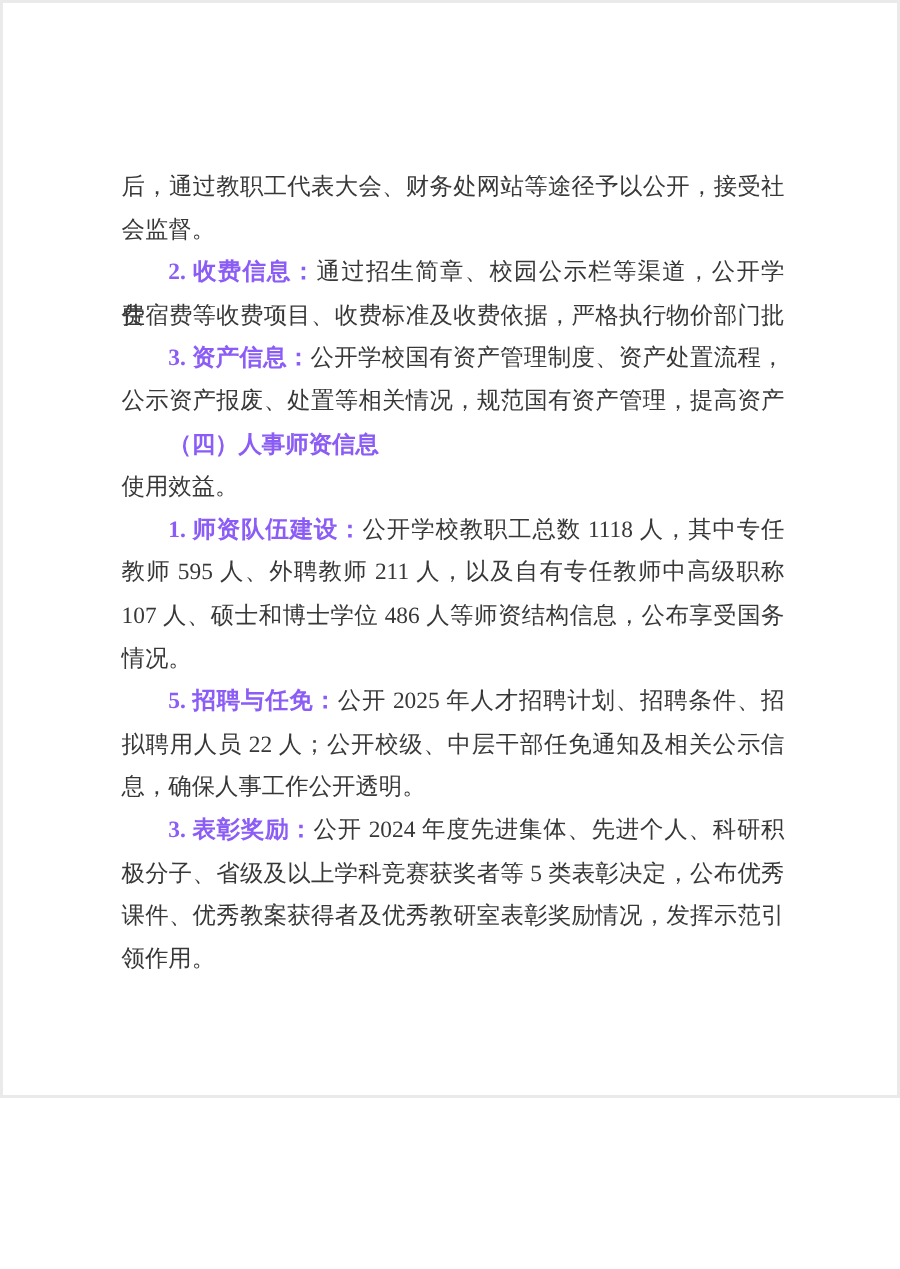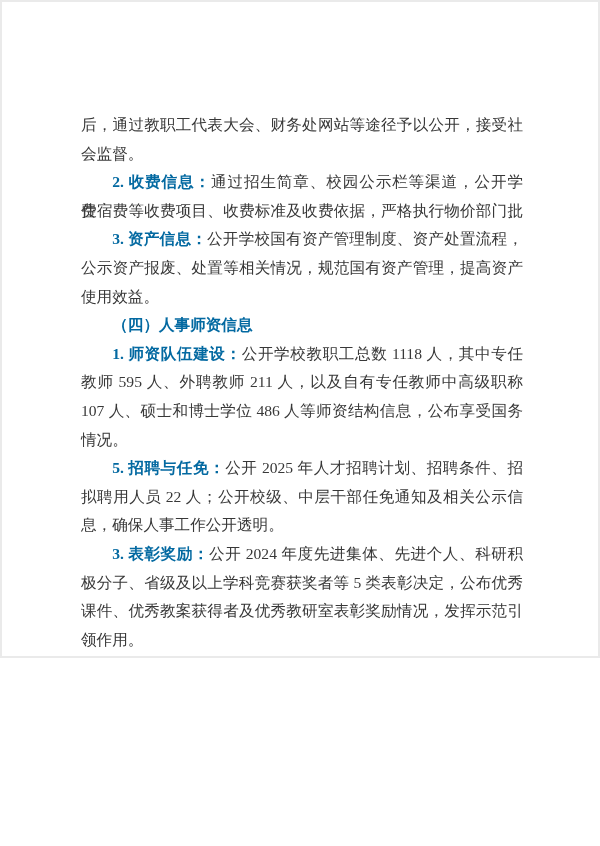--- a/index.html
+++ b/index.html
@@ -1,20 +1,20 @@
 <!DOCTYPE html>
 <html><head>
 <meta charset="utf-8">
 <style>
   * { margin: 0; padding: 0; box-sizing: border-box; }
   html, body { background: #ffffff; }
   .page {
     position: relative;
     width: 600px;
-    height: 658px;
+    height: 732px;
     background: #ffffff;
     border: 2px solid #eaeaea;
     font-family: "Liberation Serif", "DejaVu Serif", serif;
     overflow: hidden;
   }
   .doc-body {
     position: absolute;
     left: 79px;
     top: 109px;
     width: 442px;
@@ -22,21 +22,21 @@
     line-height: 28.6px;
     color: #383838;
   }
   .doc-line {
     height: 28.6px;
     text-align: justify;
     text-align-last: justify;
   }
   .doc-line.short { text-align-last: left; }
   .doc-line.indent { text-indent: 2em; }
-  .doc-line .bold { font-weight: bold; color: #0369a1; }
+  .doc-line .bold { font-weight: bold; color: #8b5cf6; }
   .doc-line.heading { font-weight: bold; color: #000000; }
   .page-number {
     position: absolute;
     left: 86px;
     top: 782px;
     font-size: 14px;
     color: #222222;
     white-space: nowrap;
   }
   .page-number .dash { color: #8a8a8a; }
@@ -46,22 +46,22 @@
 <body>
 
 <div class="page">
   <div class="doc-body">
       <div class="doc-line"><span class="seg">后，通过教职工代表大会、财务处网站等途径予以公开，接受社</span></div>
       <div class="doc-line short"><span class="seg">会监督。</span></div>
       <div class="doc-line indent"><span class="seg bold">2. 收费信息：</span><span class="seg">通过招生简章、校园公示栏等渠道，公开学费、</span></div>
       <div class="doc-line"><span class="seg">住宿费等收费项目、收费标准及收费依据，严格执行物价部门批</span></div>
       <div class="doc-line indent"><span class="seg bold">3. 资产信息：</span><span class="seg">公开学校国有资产管理制度、资产处置流程，</span></div>
       <div class="doc-line"><span class="seg">公示资产报废、处置等相关情况，规范国有资产管理，提高资产</span></div>
+      <div class="doc-line short heading indent"><span class="seg bold">（四）人事师资信息</span></div>
       <div class="doc-line short"><span class="seg">使用效益。</span></div>
-      <div class="doc-line short heading indent"><span class="seg bold">（四）人事师资信息</span></div>
       <div class="doc-line indent"><span class="seg bold">1. 师资队伍建设：</span><span class="seg">公开学校教职工总数 1118 人，其中专任</span></div>
       <div class="doc-line"><span class="seg">教师 595 人、外聘教师 211 人，以及自有专任教师中高级职称</span></div>
       <div class="doc-line"><span class="seg">107 人、硕士和博士学位 486 人等师资结构信息，公布享受国务</span></div>
       <div class="doc-line short"><span class="seg">情况。</span></div>
       <div class="doc-line indent"><span class="seg bold">5. 招聘与任免：</span><span class="seg">公开 2025 年人才招聘计划、招聘条件、招</span></div>
       <div class="doc-line"><span class="seg">拟聘用人员 22 人；公开校级、中层干部任免通知及相关公示信</span></div>
       <div class="doc-line short"><span class="seg">息，确保人事工作公开透明。</span></div>
       <div class="doc-line indent"><span class="seg bold">3. 表彰奖励：</span><span class="seg">公开 2024 年度先进集体、先进个人、科研积</span></div>
       <div class="doc-line"><span class="seg">极分子、省级及以上学科竞赛获奖者等 5 类表彰决定，公布优秀</span></div>
       <div class="doc-line"><span class="seg">课件、优秀教案获得者及优秀教研室表彰奖励情况，发挥示范引</span></div>

